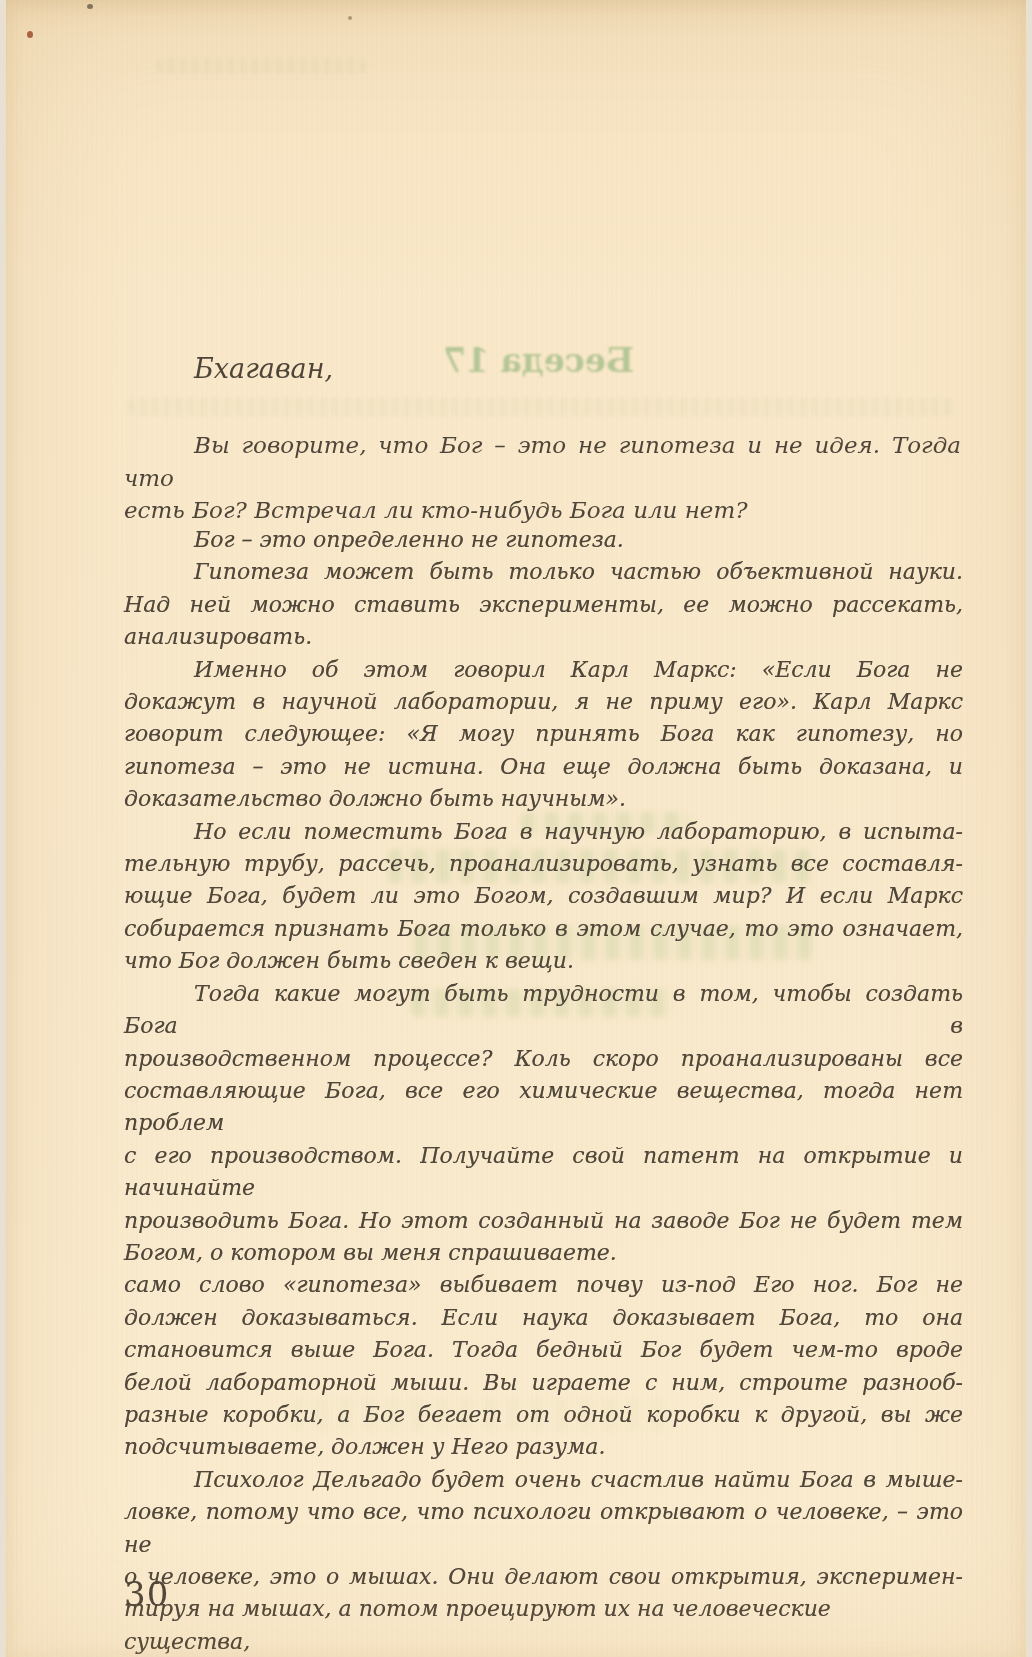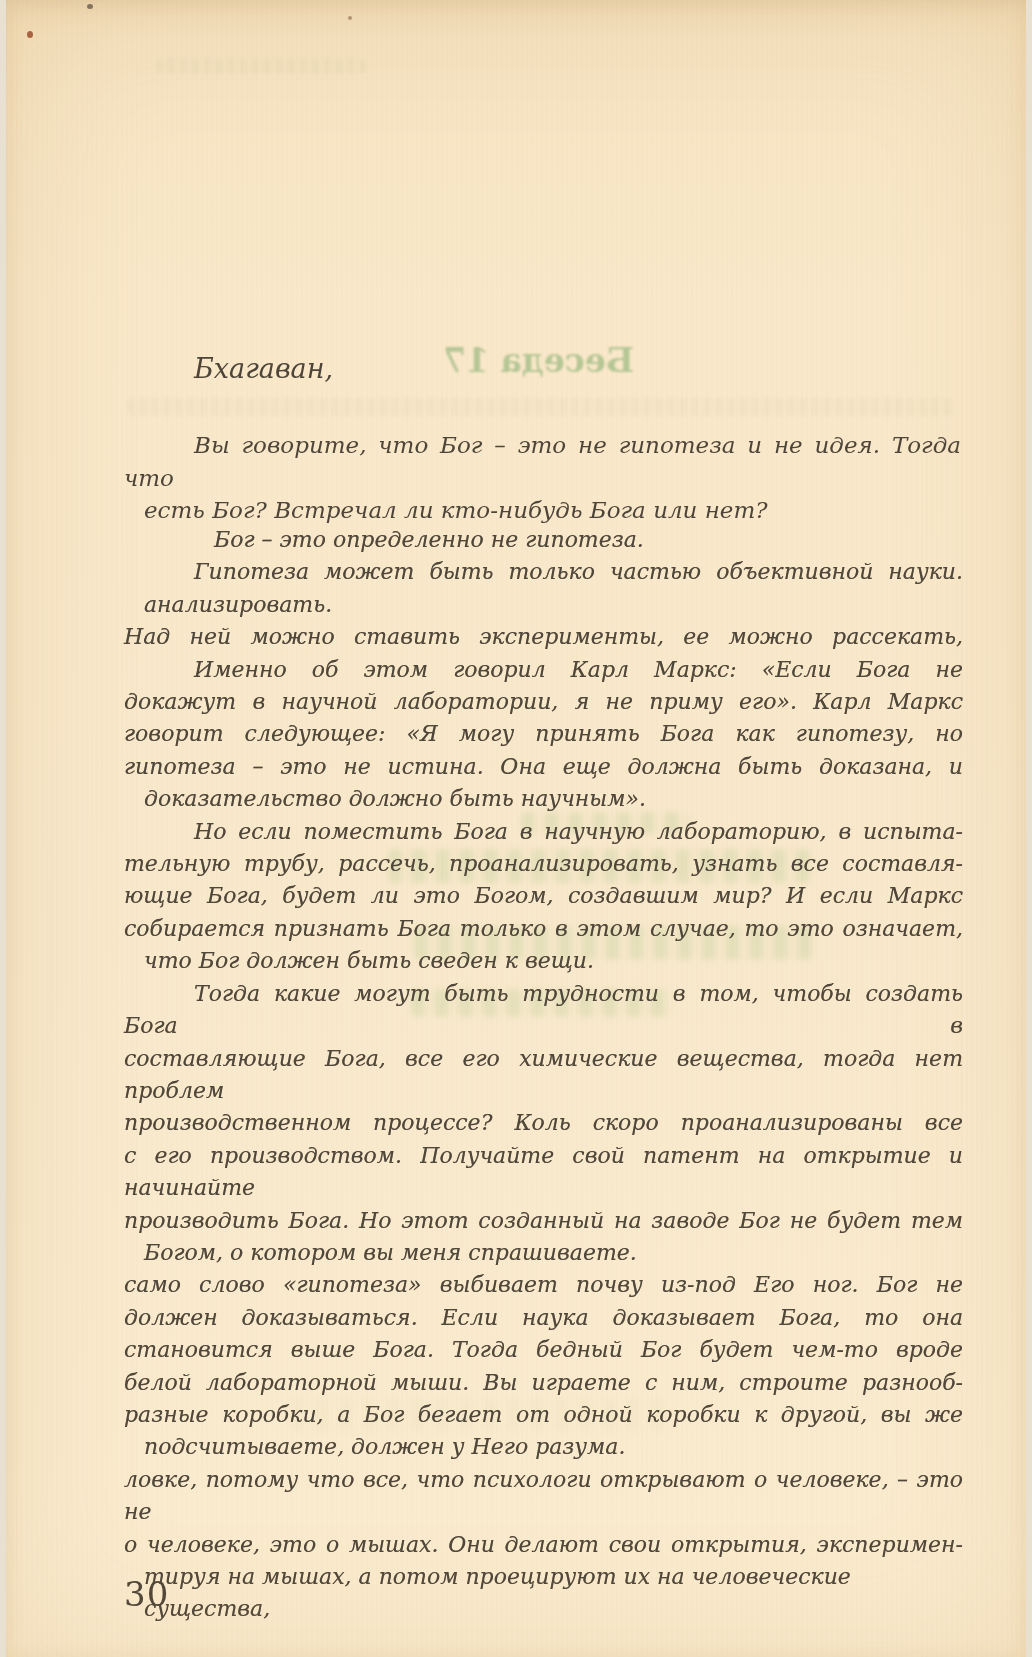--- a/index.html
+++ b/index.html
@@ -32,21 +32,21 @@
     color:#4e453a;
   }
   .body-text{
     position:absolute;left:118px;top:524px;width:839px;
     font-size:22px;line-height:32.4px;
     color:#50473b;
     text-shadow:0 0 0.5px rgba(84,74,58,0.55);
     font-style:italic;
   }
   .line{text-align:justify;text-align-last:justify;}
-  .line.last{text-align:left;text-align-last:left;margin-left:20px;}
+  .line.last{text-align:left;text-align-last:left;}
   .line.indent{text-indent:70px;}
   .page-number{
     position:absolute;left:118px;top:1574px;
     font-size:34px;letter-spacing:1px;color:#4f463a;
   }
   
   .bt-chapter{
     position:absolute;left:405px;top:338px;width:255px;height:46px;
     font-weight:bold;font-size:33px;line-height:46px;text-align:center;
     color:rgba(141,177,118,0.62);
@@ -95,44 +95,45 @@
   <div class="salutation">Бхагаван,</div>
 
   <div class="question">
       <div class="line indent">Вы говорите, что Бог – это не гипотеза и не идея. Тогда что</div>
       <div class="line last">есть Бог? Встречал ли кто-нибудь Бога или нет?</div>
     </div>
 
   <div class="body-text">
       <div class="line indent last">Бог – это определенно не гипотеза.</div>
       <div class="line indent">Гипотеза может быть только частью объективной науки.</div>
+      <div class="line">Над ней можно ставить эксперименты, ее можно рассекать,</div>
       <div class="line last">анализировать.</div>
-      <div class="line">Над ней можно ставить эксперименты, ее можно рассекать,</div>
       <div class="line indent">Именно об этом говорил Карл Маркс: «Если Бога не</div>
       <div class="line">докажут в научной лаборатории, я не приму его». Карл Маркс</div>
       <div class="line">говорит следующее: «Я могу принять Бога как гипотезу, но</div>
       <div class="line">гипотеза – это не истина. Она еще должна быть доказана, и</div>
       <div class="line last">доказательство должно быть научным».</div>
       <div class="line indent">Но если поместить Бога в научную лабораторию, в испыта-</div>
       <div class="line">тельную трубу, рассечь, проанализировать, узнать все составля-</div>
       <div class="line">ющие Бога, будет ли это Богом, создавшим мир? И если Маркс</div>
       <div class="line">собирается признать Бога только в этом случае, то это означает,</div>
       <div class="line last">что Бог должен быть сведен к вещи.</div>
       <div class="line indent">Тогда какие могут быть трудности в том, чтобы создать Бога в</div>
+      <div class="line">производственном процессе? Коль скоро проанализированы все</div>
       <div class="line">составляющие Бога, все его химические вещества, тогда нет проблем</div>
-      <div class="line">производственном процессе? Коль скоро проанализированы все</div>
       <div class="line">с его производством. Получайте свой патент на открытие и начинайте</div>
       <div class="line">производить Бога. Но этот созданный на заводе Бог не будет тем</div>
       <div class="line last">Богом, о котором вы меня спрашиваете.</div>
       <div class="line">само слово «гипотеза» выбивает почву из-под Его ног. Бог не</div>
       <div class="line">должен доказываться. Если наука доказывает Бога, то она</div>
       <div class="line">становится выше Бога. Тогда бедный Бог будет чем-то вроде</div>
       <div class="line">белой лабораторной мыши. Вы играете с ним, строите разнооб-</div>
       <div class="line">разные коробки, а Бог бегает от одной коробки к другой, вы же</div>
       <div class="line last">подсчитываете, должен у Него разума.</div>
+      <div class="line indent">Психолог Дельгадо будет очень счастлив найти Бога в мыше-</div>
       <div class="line">ловке, потому что все, что психологи открывают о человеке, – это не</div>
       <div class="line">о человеке, это о мышах. Они делают свои открытия, эксперимен-</div>
       <div class="line last">тируя на мышах, а потом проецируют их на человеческие существа,</div>
     </div>
 
   <div class="page-number">30</div>
 
 </div>
 
 </body></html>

